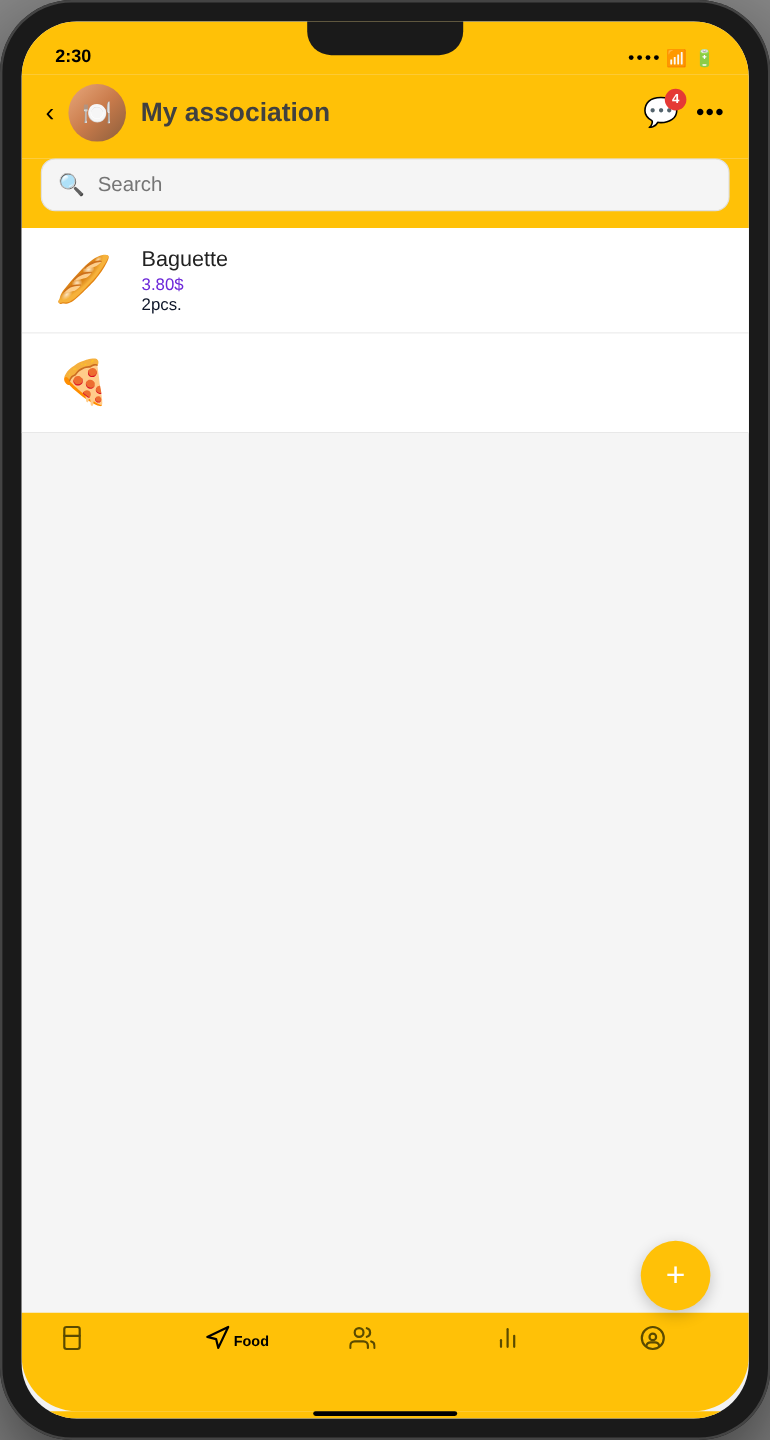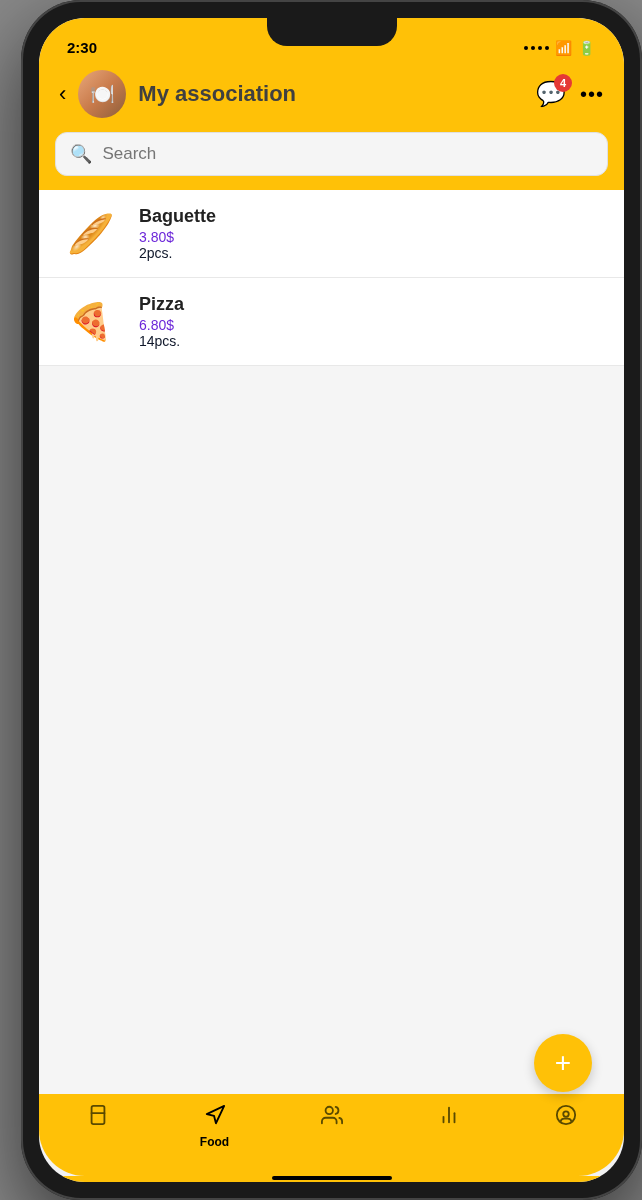--- a/index.html
+++ b/index.html
@@ -12,21 +12,20 @@
       font-family: -apple-system, BlinkMacSystemFont, 'Segoe UI', sans-serif;
     }
     .phone-frame {
       width: 642px;
       height: 1200px;
       background: #1a1a1a;
       border-radius: 60px;
       position: relative;
       overflow: hidden;
       box-shadow: 0 30px 80px rgba(0,0,0,0.6), inset 0 0 0 2px #444;
-      margin-left: 21px;
     }
     .phone-screen {
       position: absolute;
       top: 18px;
       left: 18px;
       right: 18px;
       bottom: 18px;
       background: #f2f2f2;
       border-radius: 46px;
       overflow: hidden;
@@ -197,21 +196,21 @@
       justify-content: center;
       font-size: 36px;
     }
     .baguette-emoji { font-size: 38px; }
     .pizza-emoji { font-size: 36px; }
     .product-info {
       flex: 1;
     }
     .product-name {
       font-size: 18px;
-      font-weight: 700;
+      font-weight: 400;
       color: #222;
       margin-bottom: 2px;
     }
     .product-price {
       font-size: 14px;
       color: #6d28d9;
     }
     .product-qty {
       font-size: 14px;
       color: #0f172a;
@@ -242,21 +241,20 @@
       height: 82px;
       display: flex;
       align-items: flex-start;
       justify-content: space-around;
       padding-top: 10px;
       flex-shrink: 0;
       border-radius: 0 0 46px 46px;
     }
     .nav-item {
       display: flex;
-      flex-direction: column;
       align-items: center;
       gap: 3px;
       cursor: pointer;
       min-width: 60px;
     }
     .nav-icon {
       font-size: 22px;
       color: #5a4a00;
     }
     .nav-label {
@@ -348,25 +346,20 @@
             <div class="product-name">Baguette</div>
             <div class="product-price">3.80$</div>
             <div class="product-qty">2pcs.</div>
           </div>
         </div>
 
         <div class="product-item">
           <div class="product-image">
             <span class="pizza-emoji">🍕</span>
           </div>
-          <div class="product-info">
-            <div class="product-name">Pizza</div>
-            <div class="product-price">6.80$</div>
-            <div class="product-qty">14pcs.</div>
-          </div>
         </div>
 
       </div>
     </div>
 
     <div class="fab-container">
       <div class="fab">+</div>
     </div>
 
     <div class="bottom-nav">

